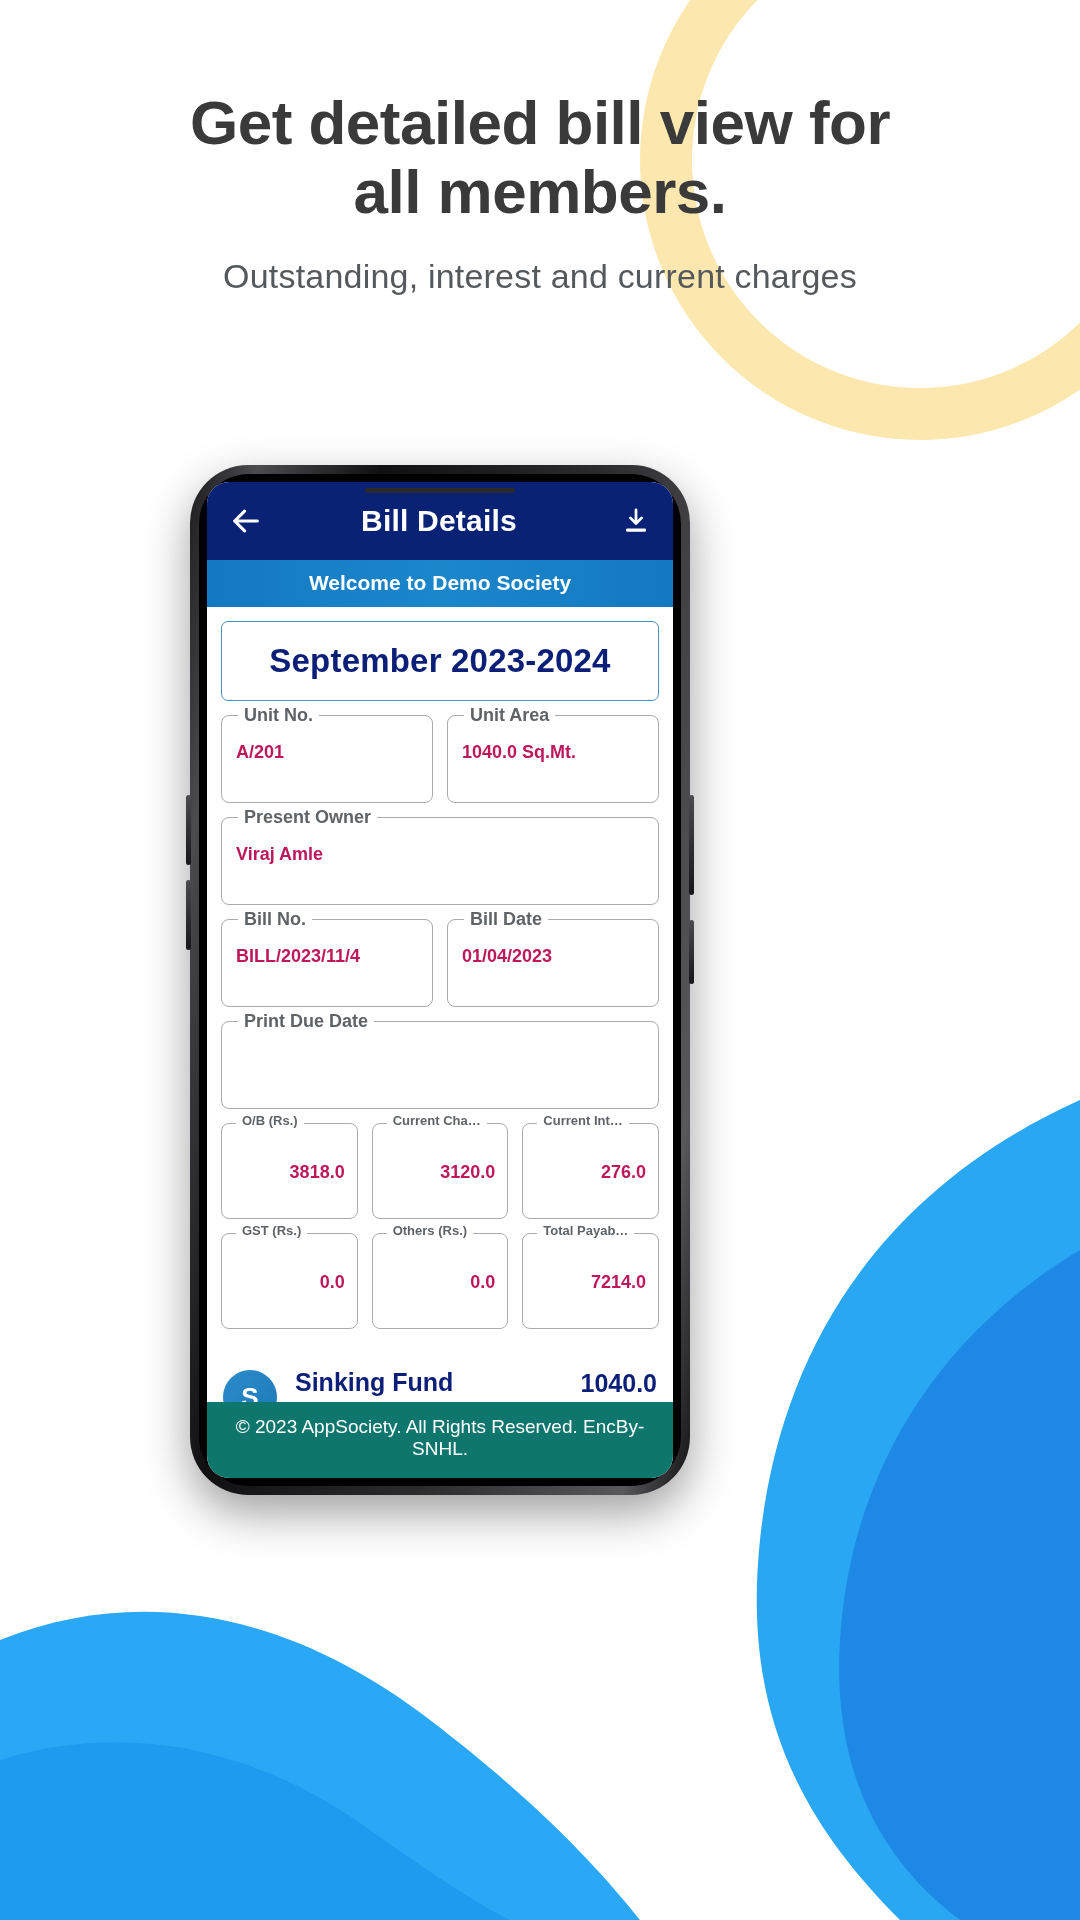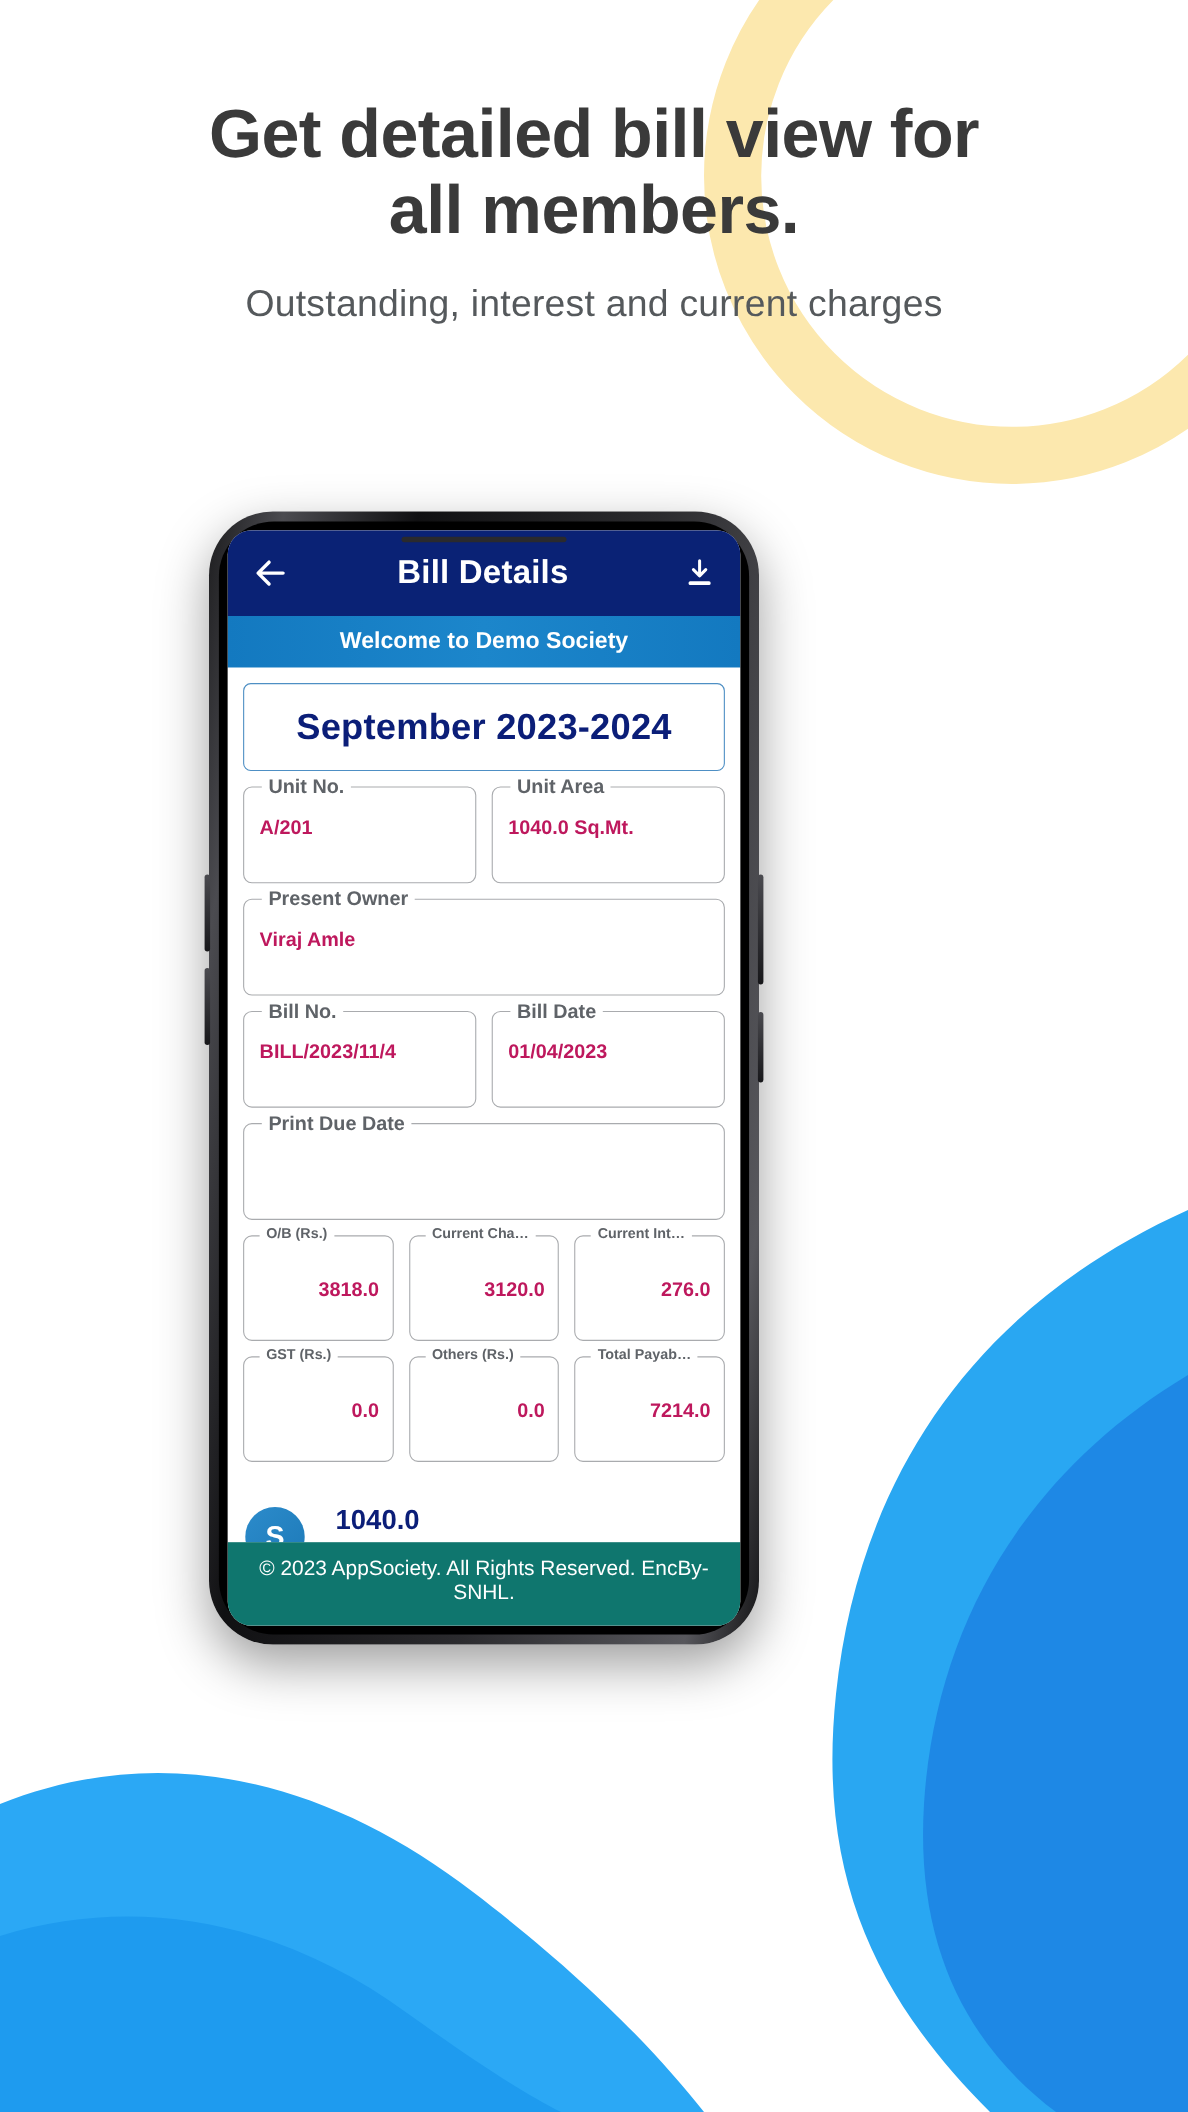--- a/index.html
+++ b/index.html
@@ -146,21 +146,21 @@
     width:54px; height:54px; flex:0 0 54px;
     border-radius:50%;
     background:linear-gradient(135deg,#2C8BCB,#1D7AB8);
     color:#fff; font-size:26px; font-weight:700;
     display:flex; align-items:center; justify-content:center;
     margin-right:18px;
   }
   .charge-mid{ flex:1 1 auto; min-width:0; }
   .charge-name{ font-size:25px; font-weight:600; color:#0B1E78; line-height:1.25; }
   .charge-code{ font-size:21px; color:#9AA0A6; line-height:1.3; margin-top:2px; }
-  .charge-right{ text-align:left; flex:0 0 auto; padding-left:10px; }
+  .charge-right{ text-align:right; flex:0 0 auto; padding-left:10px; }
   .charge-amt{ font-size:25px; font-weight:700; color:#0B1E78; line-height:1.25; }
   .charge-calc{ font-size:20px; color:#9AA0A6; line-height:1.3; margin-top:2px; }
 
   .spacer{ flex:1 1 auto; }
 
   .footer{
     flex:0 0 auto;
     background:#0f766e; color:#fff;
     font-size:19px; text-align:center;
     padding:14px 6px 18px;
@@ -278,20 +278,24 @@
         </div>
         <div class="fld num">
           <span class="lbl">Total Payab…</span>
           <span class="val">7214.0</span>
         </div>
       </div>
 
       <div class="charge-list">
         <div class="charge-item">
           <div class="avatar">S</div>
+          <div class="charge-mid">
+            <div class="charge-name">Sinking Fund</div>
+            <div class="charge-code">SNKFND</div>
+          </div>
           <div class="charge-right">
             <div class="charge-amt">1040.0</div>
             <div class="charge-calc">1.0 x 1040.0</div>
           </div>
         </div>
 
       </div>
 
       <div class="spacer"></div>
     </div>

